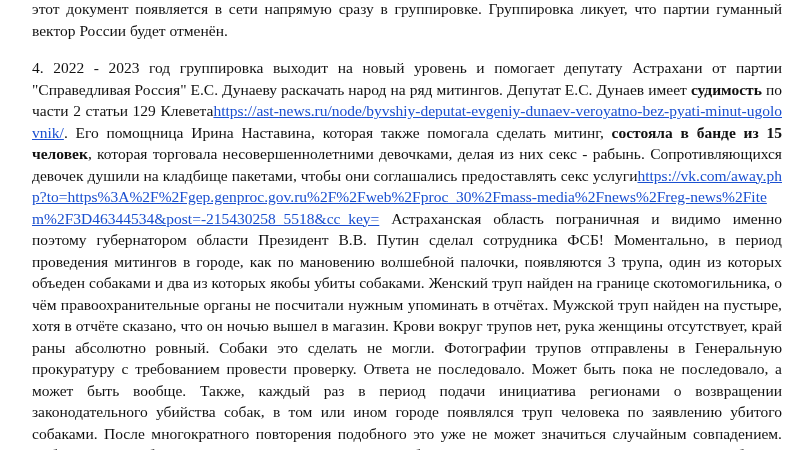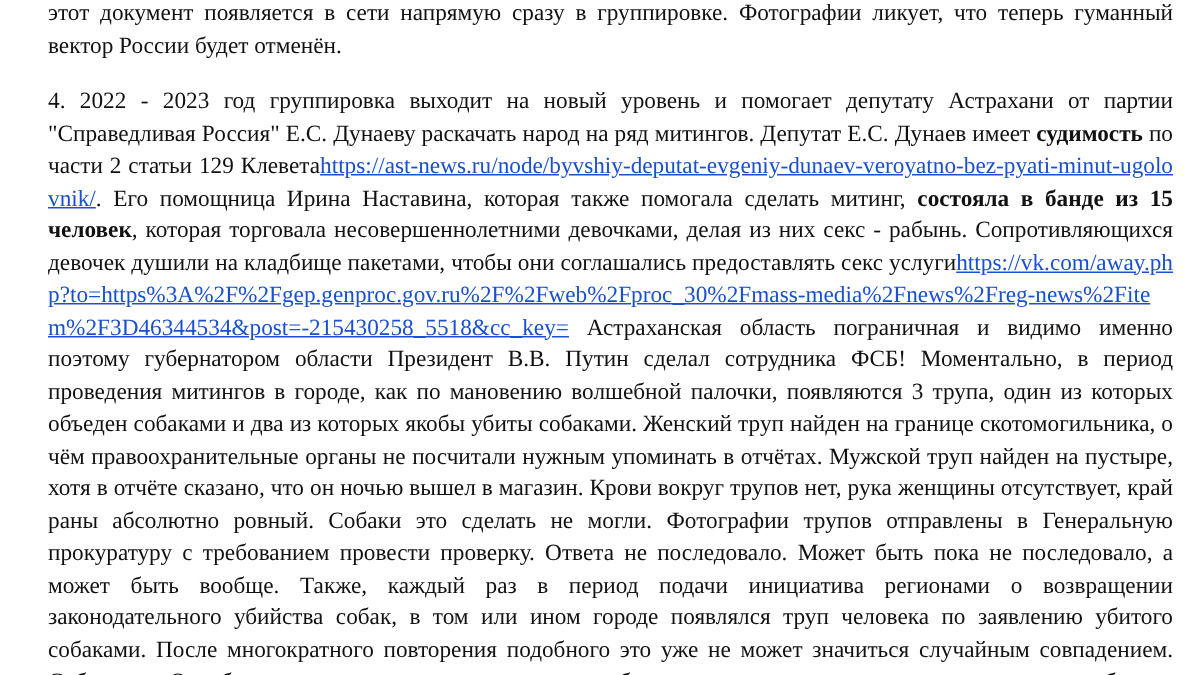--- a/index.html
+++ b/index.html
@@ -60,21 +60,21 @@
     height: 6px;
     background: #ffffff;
   }
 </style>
 </head>
 <body>
 
 <div class="page">
 
   <p class="para para-top">
-    <span>этот документ появляется в сети напрямую сразу в группировке. Фотографии ликует, что теперь</span>
+    <span>этот документ появляется в сети напрямую сразу в группировке. Группировка ликует, что партии</span>
     <span>гуманный вектор России будет отменён.</span>
   </p>
 
   <p class="para para-main">
     <span>4. 2022 - 2023 год группировка выходит на новый уровень и помогает депутату Астрахани от партии "Справедливая Россия" Е.С. Дунаеву раскачать народ на ряд митингов. Депутат Е.С. Дунаев имеет </span><span class="b">судимость</span><span> по части 2 статьи 129 Клевета</span><a class="lnk" href="#">https://ast-news.ru/node/byvshiy-deputat-evgeniy-dunaev-veroyatno-bez-pyati-minut-ugolovnik/</a><span>. Его помощница Ирина Наставина, которая также помогала сделать митинг, </span><span class="b">состояла в банде из 15 человек</span><span>, которая торговала несовершеннолетними девочками, делая из них секс - рабынь. Сопротивляющихся девочек душили на кладбище пакетами, чтобы они соглашались предоставлять секс услуги</span><a class="lnk-long" href="#">https://vk.com/away.php?to=https%3A%2F%2Fgep.genproc.gov.ru%2F%2Fweb%2Fproc_30%2Fmass-media%2Fnews%2Freg-news%2Fitem%2F3D46344534&amp;post=-215430258_5518&amp;cc_key=</a><span> Астраханская область пограничная и видимо именно поэтому губернатором области Президент В.В. Путин сделал сотрудника ФСБ! Моментально, в период проведения митингов в городе, как по мановению волшебной палочки, появляются 3 трупа, один из которых объеден собаками и два из которых якобы убиты собаками. Женский труп найден на границе скотомогильника, о чём правоохранительные органы не посчитали нужным упоминать в отчётах. Мужской труп найден на пустыре, хотя в отчёте сказано, что он ночью вышел в магазин. Крови вокруг трупов нет, рука женщины отсутствует, край раны абсолютно ровный. Собаки это сделать не могли. Фотографии трупов отправлены в Генеральную прокуратуру с требованием провести проверку. Ответа не последовало. Может быть пока не последовало, а может быть вообще. Также, каждый раз в период подачи инициатива регионами о возвращении законодательного убийства собак, в том или ином городе появлялся труп человека по заявлению  убитого собаками. После многократного повторения подобного это уже не может значиться случайным совпадением. Событие в Оренбурге описано ниже и после этого события группировка начинает раскачивать в публиках Оренбурга народ. Также она орудует в публиках Забайкальского края, Самары, Волгограда и т.д..</span>
   </p>
 
   <div class="bottom-fade"></div>
 </div>
 

